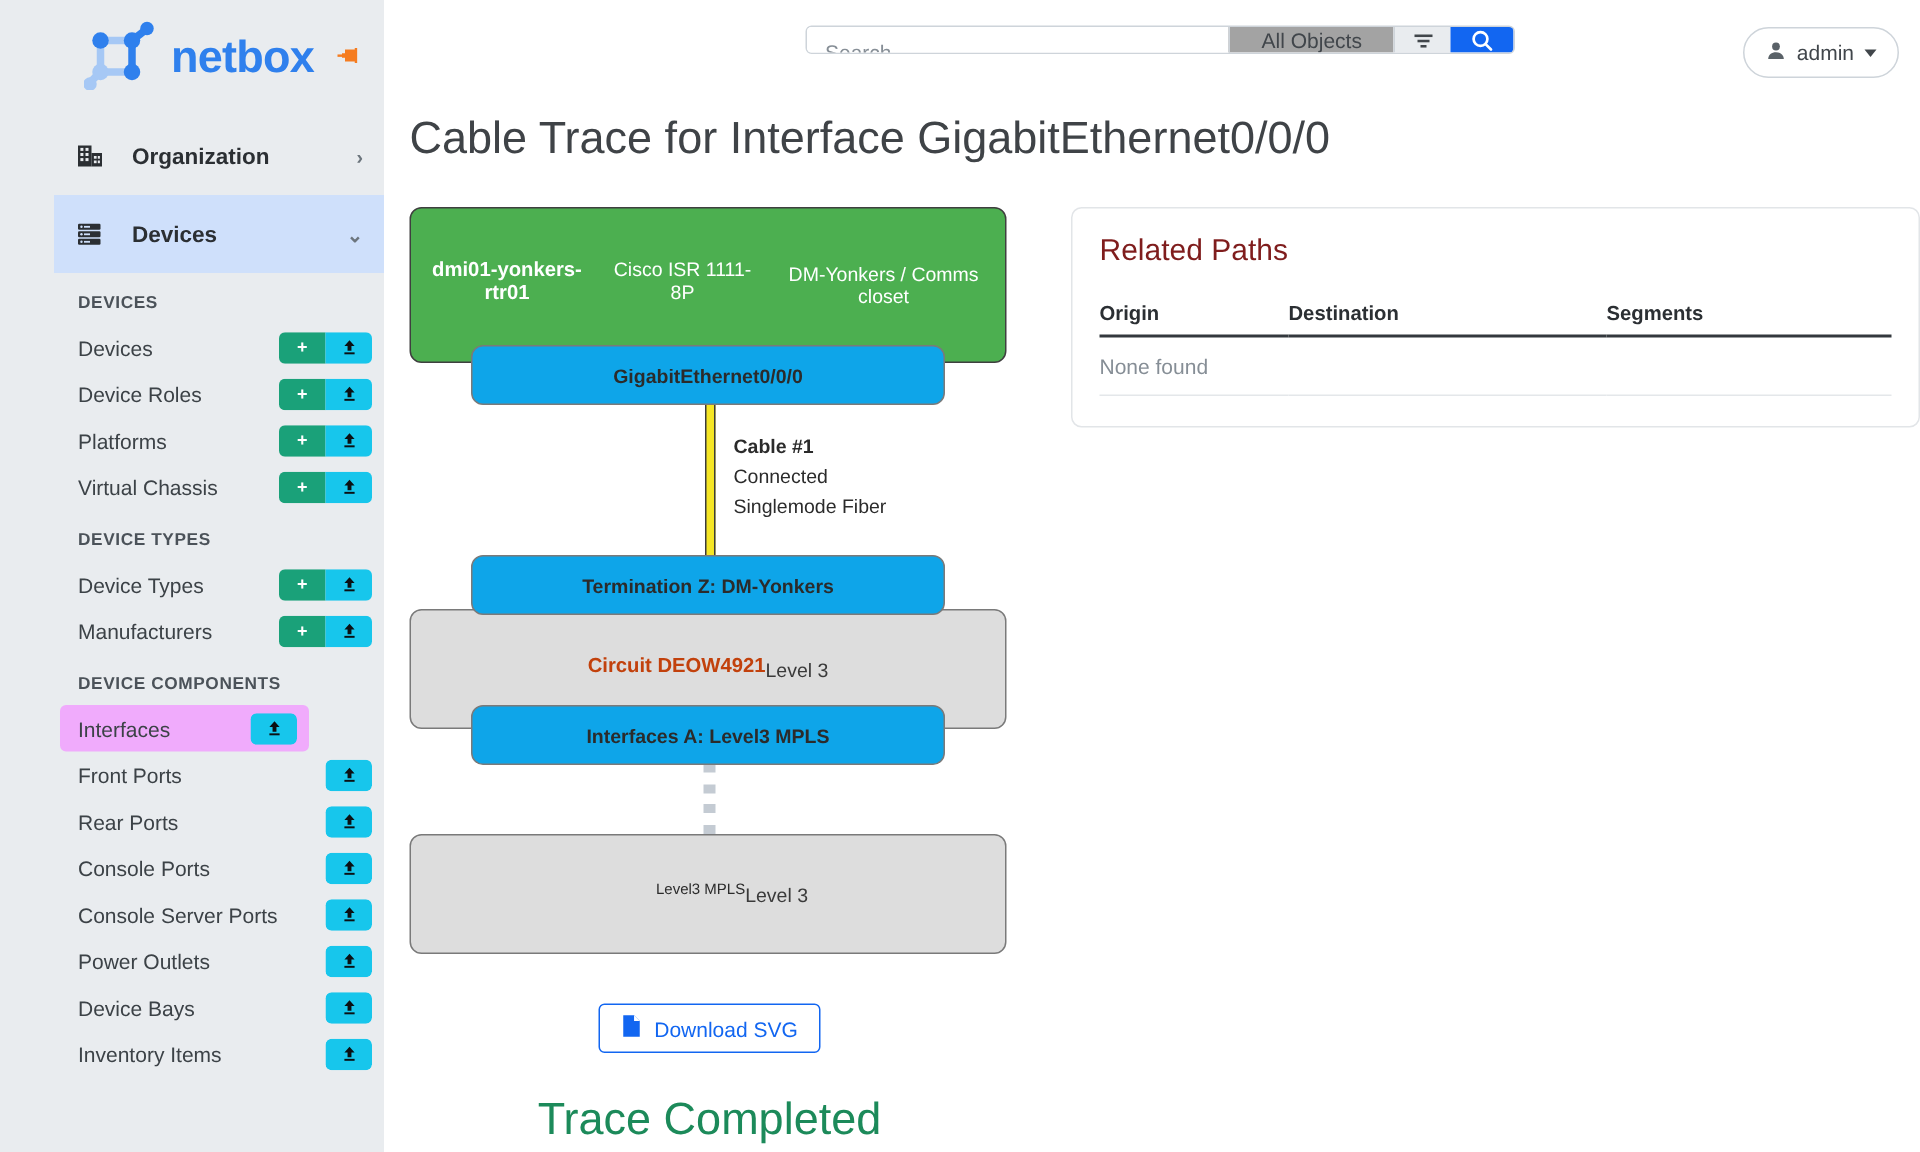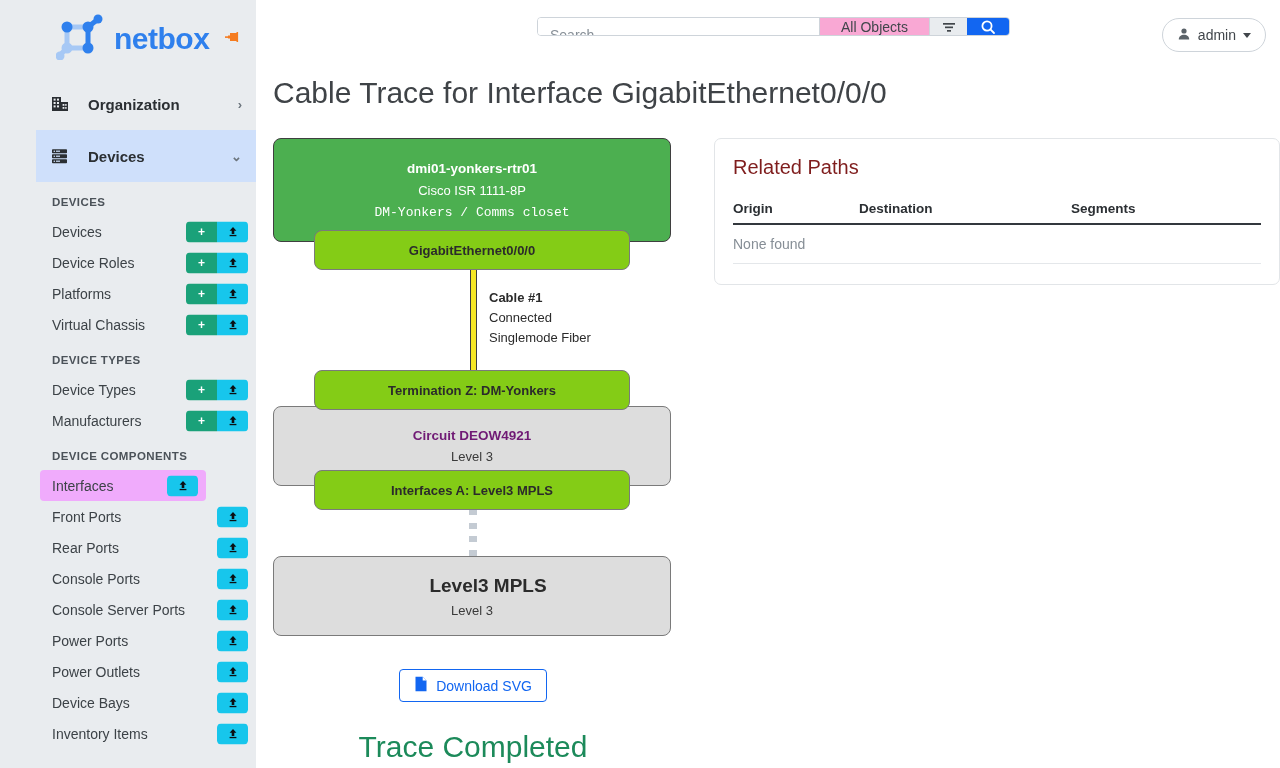--- a/index.html
+++ b/index.html
@@ -99,21 +99,21 @@
   .search-input {
     width: 281px; height: 34px; border: none; outline: none;
     padding: 0 12px; font-size: 14px; color: #495057;
     background: #ffffff;
     font-family: "Liberation Sans", sans-serif;
   }
   .search-input::placeholder { color: #868e96; }
   .obj-select {
     display: flex; align-items: center; justify-content: center;
     min-width: 110px; padding: 0 14px;
-    background: #f9a8d4; font-size: 14px; color: #41464b;
+    background: #a3a3a3; font-size: 14px; color: #41464b;
     border-left: 1px solid #ced4da;
     cursor: pointer;
   }
   .filter-btn {
     width: 38px; display: flex; align-items: center; justify-content: center;
     background: #e9ecef; border-left: 1px solid #ced4da; cursor: pointer;
   }
   .search-btn {
     width: 42px; display: flex; align-items: center; justify-content: center;
     background: #1266f1; cursor: pointer;
@@ -142,57 +142,57 @@
   .content {
     display: flex; padding: 28px 0 0 17px; gap: 0;
   }
 
   
   .trace-col { width: 425px; position: relative; }
   .trace-svgbox { position: relative; width: 400px; height: 510px; }
 
   .node {
     position: absolute;
-    display: flex; flex-direction: column;
+    display: flex; flex-direction: row;
     align-items: center; justify-content: center;
     border-radius: 8px;
     text-align: center;
   }
   .node-device {
     left: 0; top: 0; width: 398px; height: 104px;
     background: #4caf50; border: 1px solid #3f3f3f;
     color: #ffffff;
   }
   .node-device .n-t1 { font-size: 13.5px; font-weight: bold; margin-bottom: 7px; }
   .node-device .n-t2 { font-size: 13px; margin-bottom: 7px; }
-  .node-device .n-t3 { font-size: 13px; font-family: Liberation Mono, monospace; }
+  .node-device .n-t3 { font-size: 13px; }
 
   .node-term {
     width: 316px; left: 41px; height: 40px;
-    background: #84cc16; border: 1px solid #7a7a7a;
+    background: #0ea5e9; border: 1px solid #7a7a7a;
     font-size: 13px; font-weight: bold; color: #2b2b2b;
     z-index: 3;
   }
   .term-if   { top: 92px; }
   .term-z    { top: 232px; }
   .term-a    { top: 332px; }
 
   .node-circuit {
     left: 0; top: 268px; width: 398px; height: 80px;
     background: #dddddd; border: 1px solid #7a7a7a;
     z-index: 2;
   }
-  .node-circuit .n-t1 { font-size: 13.5px; font-weight: bold; color: #701a75; margin-bottom: 6px; }
+  .node-circuit .n-t1 { font-size: 13.5px; font-weight: bold; color: #c2410c; margin-bottom: 6px; }
   .node-circuit .n-t2 { font-size: 13px; color: #3a3a3a; }
 
   .node-provider {
     left: 0; top: 418px; width: 398px; height: 80px;
     background: #dddddd; border: 1px solid #7a7a7a;
   }
-  .node-provider .n-t1 { font-size: 19px; font-weight: bold; color: #2b2b2b; margin-bottom: 6px; margin-left: 32px; }
+  .node-provider .n-t1 { font-size: 10px; font-weight: normal; color: #2b2b2b; margin-bottom: 6px; margin-left: 32px; }
   .node-provider .n-t2 { font-size: 13px; color: #3a3a3a; }
 
   
   .cable-line {
     position: absolute; left: 197px; top: 131px;
     width: 7px; height: 102px;
     background: #f5e625;
     border-left: 1px solid #3b3b3b; border-right: 1px solid #3b3b3b;
     z-index: 1;
   }
@@ -447,31 +447,20 @@
         <span class="mi-btns">
           <span class="btn-sq btn-imp" style="border-radius: 4px;">
             <svg width="12" height="12" viewBox="0 0 12 12">
               <path d="M6 1.4L9.4 5.2H7.3v3.2H4.7V5.2H2.6z" fill="#0b1013"></path>
               <rect x="2.6" y="9.4" width="6.8" height="1.3" fill="#0b1013"></rect>
             </svg>
           </span>
         </span>
       </div>
       <div class="menu-item">
-        <span class="mi-label">Power Ports</span>
-        <span class="mi-btns">
-          <span class="btn-sq btn-imp" style="border-radius: 4px;">
-            <svg width="12" height="12" viewBox="0 0 12 12">
-              <path d="M6 1.4L9.4 5.2H7.3v3.2H4.7V5.2H2.6z" fill="#0b1013"></path>
-              <rect x="2.6" y="9.4" width="6.8" height="1.3" fill="#0b1013"></rect>
-            </svg>
-          </span>
-        </span>
-      </div>
-      <div class="menu-item">
         <span class="mi-label">Power Outlets</span>
         <span class="mi-btns">
           <span class="btn-sq btn-imp" style="border-radius: 4px;">
             <svg width="12" height="12" viewBox="0 0 12 12">
               <path d="M6 1.4L9.4 5.2H7.3v3.2H4.7V5.2H2.6z" fill="#0b1013"></path>
               <rect x="2.6" y="9.4" width="6.8" height="1.3" fill="#0b1013"></rect>
             </svg>
           </span>
         </span>
       </div>

